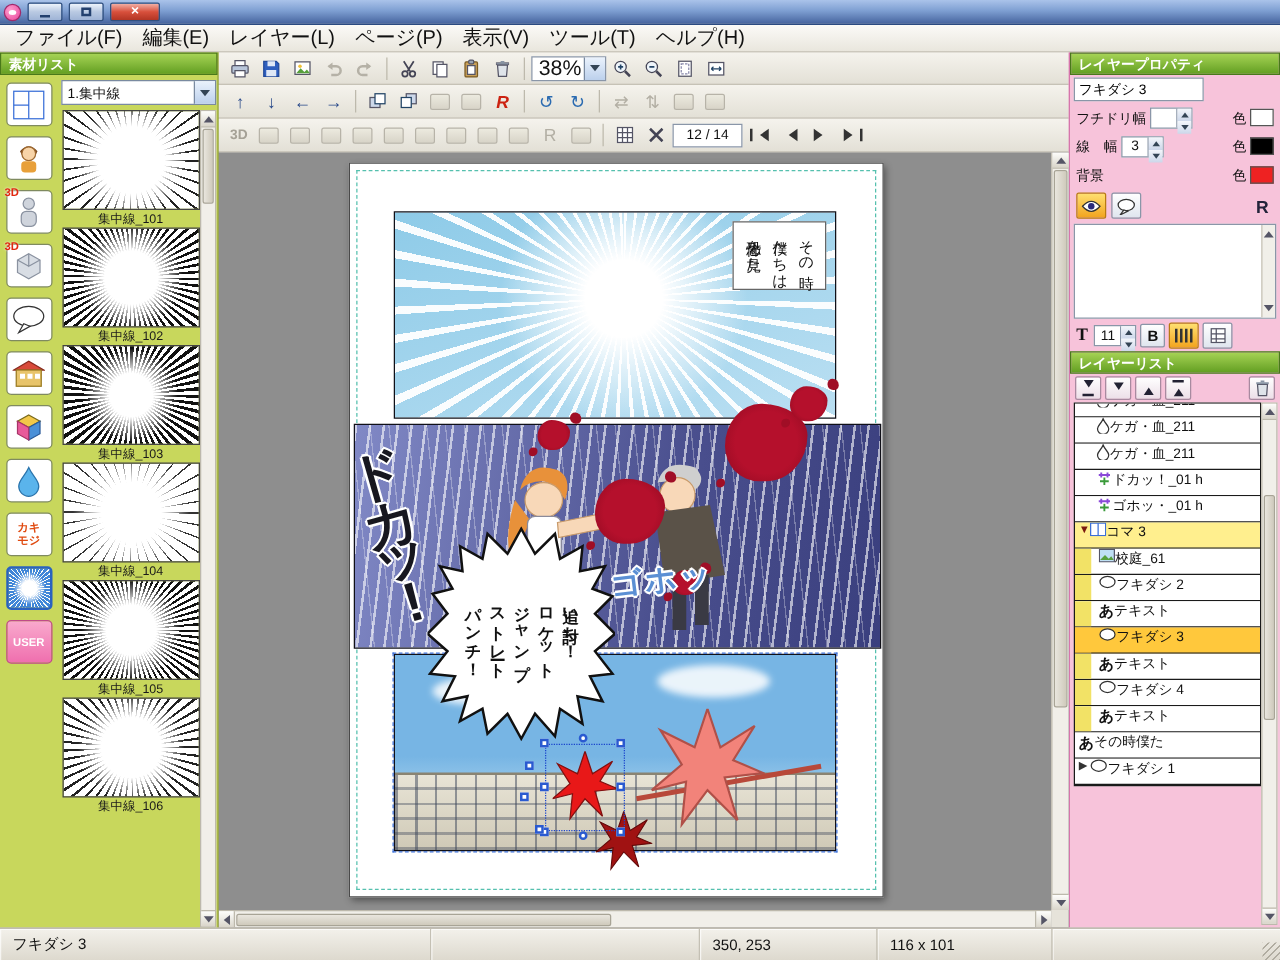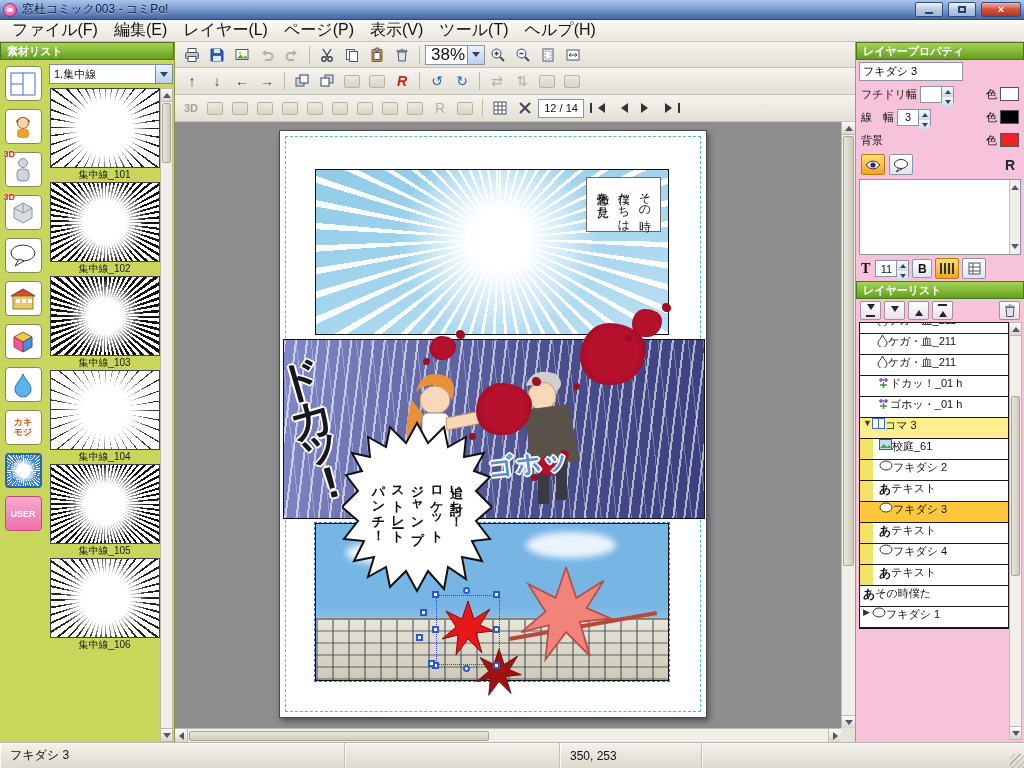--- a/index.html
+++ b/index.html
@@ -63,21 +63,21 @@
   .center{flex:1;display:flex;flex-direction:column;min-width:0;}
   .tb{display:flex;align-items:center;gap:1px;padding:1px 5px;background:linear-gradient(#f5f3ed,#e3e0d6);border-bottom:1px solid #c6c2b6;flex:none;}
   .tb1{height:26px;} .tb2{height:27px;} .tb3{height:27px;}
   .tbtn{width:24px;height:22px;display:flex;align-items:center;justify-content:center;border-radius:2px;font-size:14px;color:#2a4a8a;flex:none;}
   .tbtn.gray{color:#b3afa4;}
   .tbtn.blue{color:#2a6ab0;}
   .tbtn.red{color:#cc2211;font-weight:bold;font-style:italic;}
   .tsep{width:1px;height:18px;background:#bdb9ac;margin:0 4px;flex:none;}
   .combo{width:60px;height:20px;background:#fff;border:1px solid #8a96a8;display:flex;align-items:center;font-size:17px;flex:none;}
   .combo .cval{flex:1;padding-left:5px;}
-  .pagebox{width:46px;height:19px;background:#fff;border:1px solid #8a96a8;display:flex;align-items:center;justify-content:center;font-size:11px;flex:none;}
+  .pagebox{width:56px;height:19px;background:#fff;border:1px solid #8a96a8;display:flex;align-items:center;justify-content:center;font-size:11px;flex:none;}
   .ph{width:16px;height:13px;border:1px solid #b7b3a8;background:linear-gradient(#eceadf,#d8d4c8);border-radius:2px;}
   .lbl3d{font-size:11px;font-weight:bold;color:#a5a196;padding:0 4px;}
   .navbtn{display:flex;align-items:center;gap:1px;}
   .tri-l{width:0;height:0;border:5px solid transparent;border-right:7px solid #333;}
   .tri-r{width:0;height:0;border:5px solid transparent;border-left:7px solid #333;}
   .nbar{width:2px;height:10px;background:#333;}
 
   
   .canvas{flex:1;background:#8e8e8e;position:relative;overflow:hidden;}
   .cv-vs{position:absolute;right:0;top:0;bottom:14px;width:14px;background:#f1efe9;border-left:1px solid #bdb9ac;display:flex;flex-direction:column;}
@@ -172,21 +172,20 @@
   .statusbar{position:absolute;left:0;right:0;bottom:0;height:26px;background:linear-gradient(#f3f1eb,#ddd9ce);border-top:1px solid #b8b4a8;display:flex;align-items:center;font-size:12px;}
   .sb-sec{height:100%;display:flex;align-items:center;padding:0 10px;border-right:1px solid #c4c0b4;box-shadow:inset 1px 1px 0 rgba(255,255,255,.7);}
   .grip{position:absolute;right:0;bottom:0;width:14px;height:14px;background:repeating-linear-gradient(135deg,transparent 0 3px,#b0aca0 3px 4px);}
   .preline{white-space:pre-line;}
 </style>
 </head>
 <body>
 
 <div class="titlebar">
   <span class="app-icon"></span>
-  <span class="title-text">窓杜コミック003 - コミPo!</span>
   <span class="winbtn">
       <span class="minbar"></span>
     </span>
   <span class="winbtn">
       <span class="maxbox"></span>
     </span>
   <span class="winbtn close">×</span>
 </div>
 
 <div class="menubar">
@@ -828,15 +827,16 @@
           </div>
       </div>
     </div>
   </div>
 </div>
 
 <div class="statusbar">
   <div class="sb-sec" style="width:345px;">フキダシ 3</div>
   <div class="sb-sec" style="width:215px;"></div>
   <div class="sb-sec" style="width:142px;">350, 253</div>
+  <div class="sb-sec" style="width:140px;">116 x 101</div>
   <div class="sb-sec" style="flex:1;border-right:none;"></div>
   <div class="grip"></div>
 </div>
 
 </body></html>

